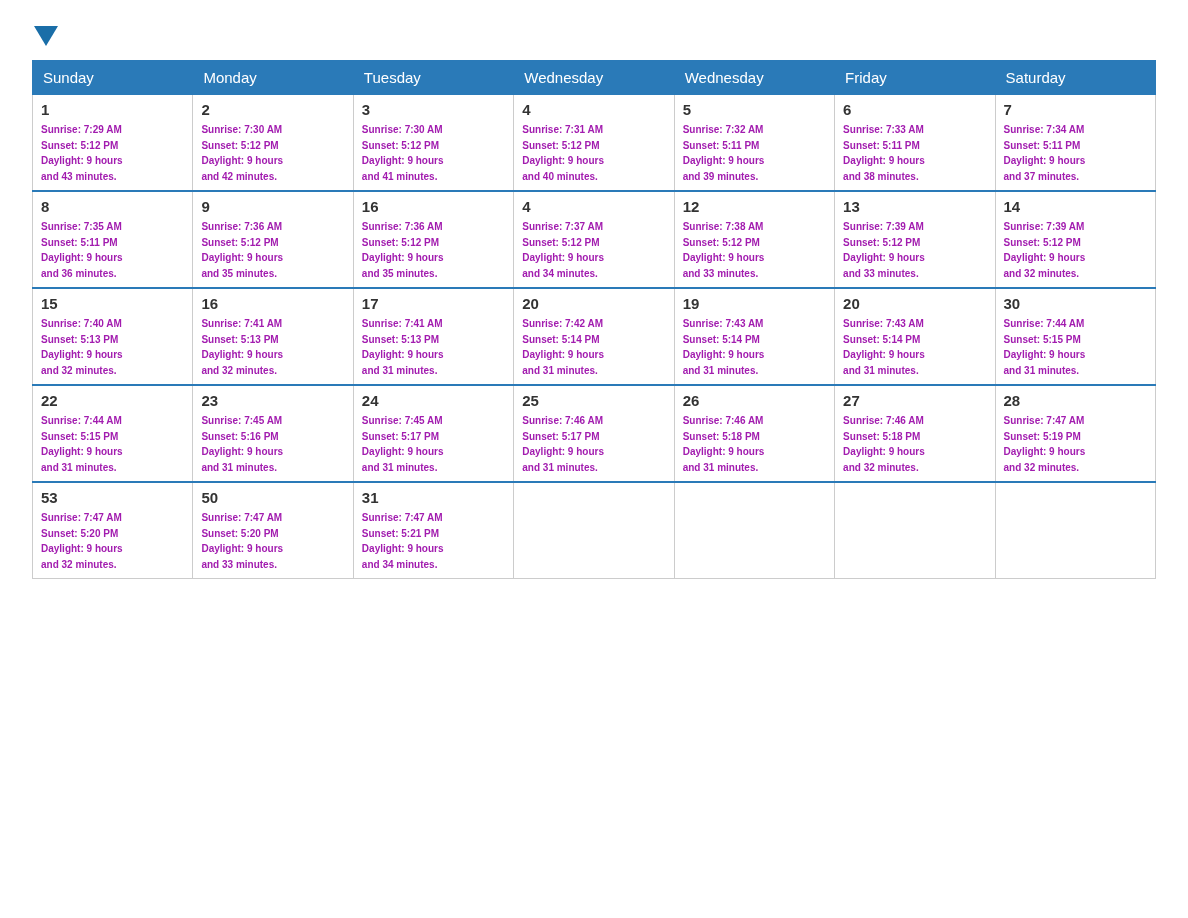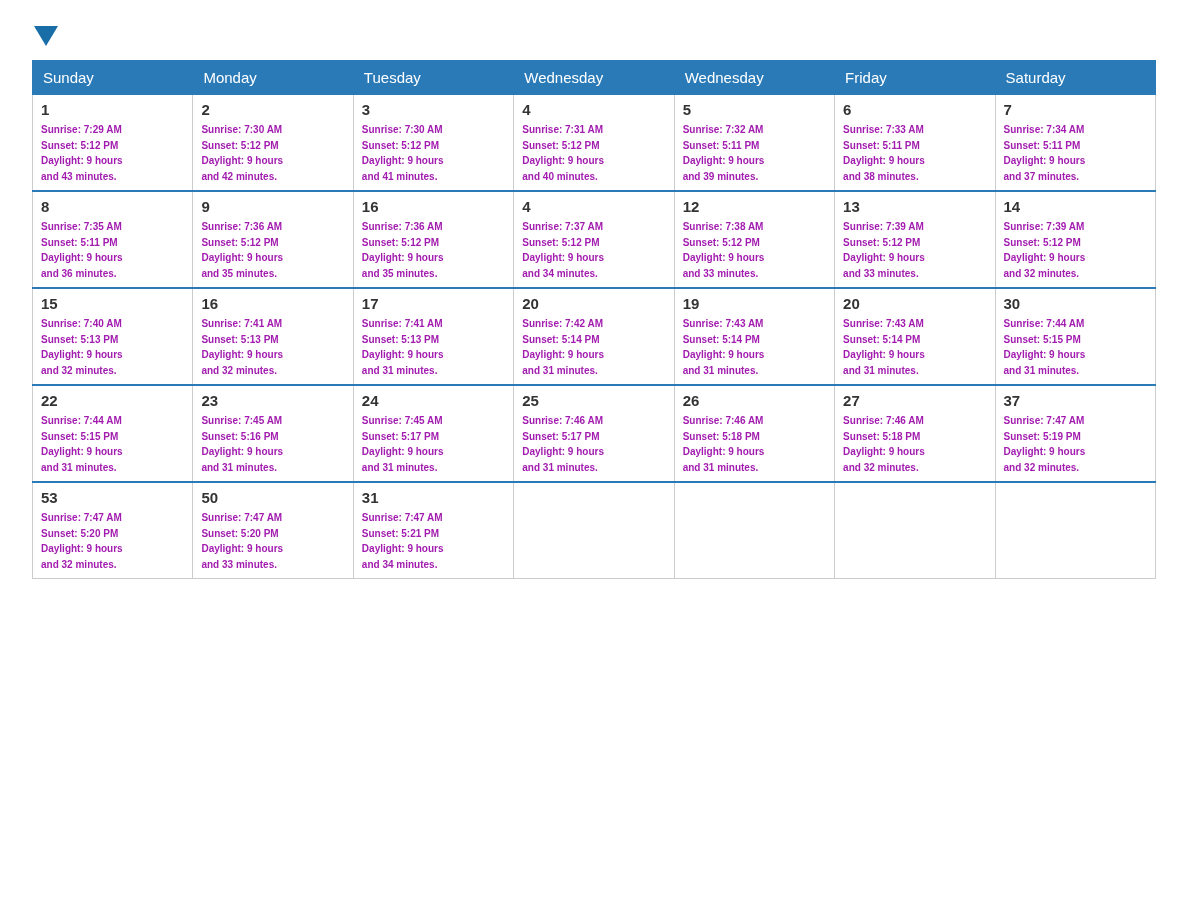--- a/index.html
+++ b/index.html
@@ -376,21 +376,21 @@
         <td>
           <span class="day-number">27</span>
           <div class="day-info">
             Sunrise: 7:46 AM<br>
             Sunset: 5:18 PM<br>
             Daylight: 9 hours<br>
             and 32 minutes.
           </div>
         </td>
         <td>
-          <span class="day-number">37</span>
+          <span class="day-number">28</span>
           <div class="day-info">
             Sunrise: 7:47 AM<br>
             Sunset: 5:19 PM<br>
             Daylight: 9 hours<br>
             and 32 minutes.
           </div>
         </td>
       </tr>
       <tr>
         <td>

